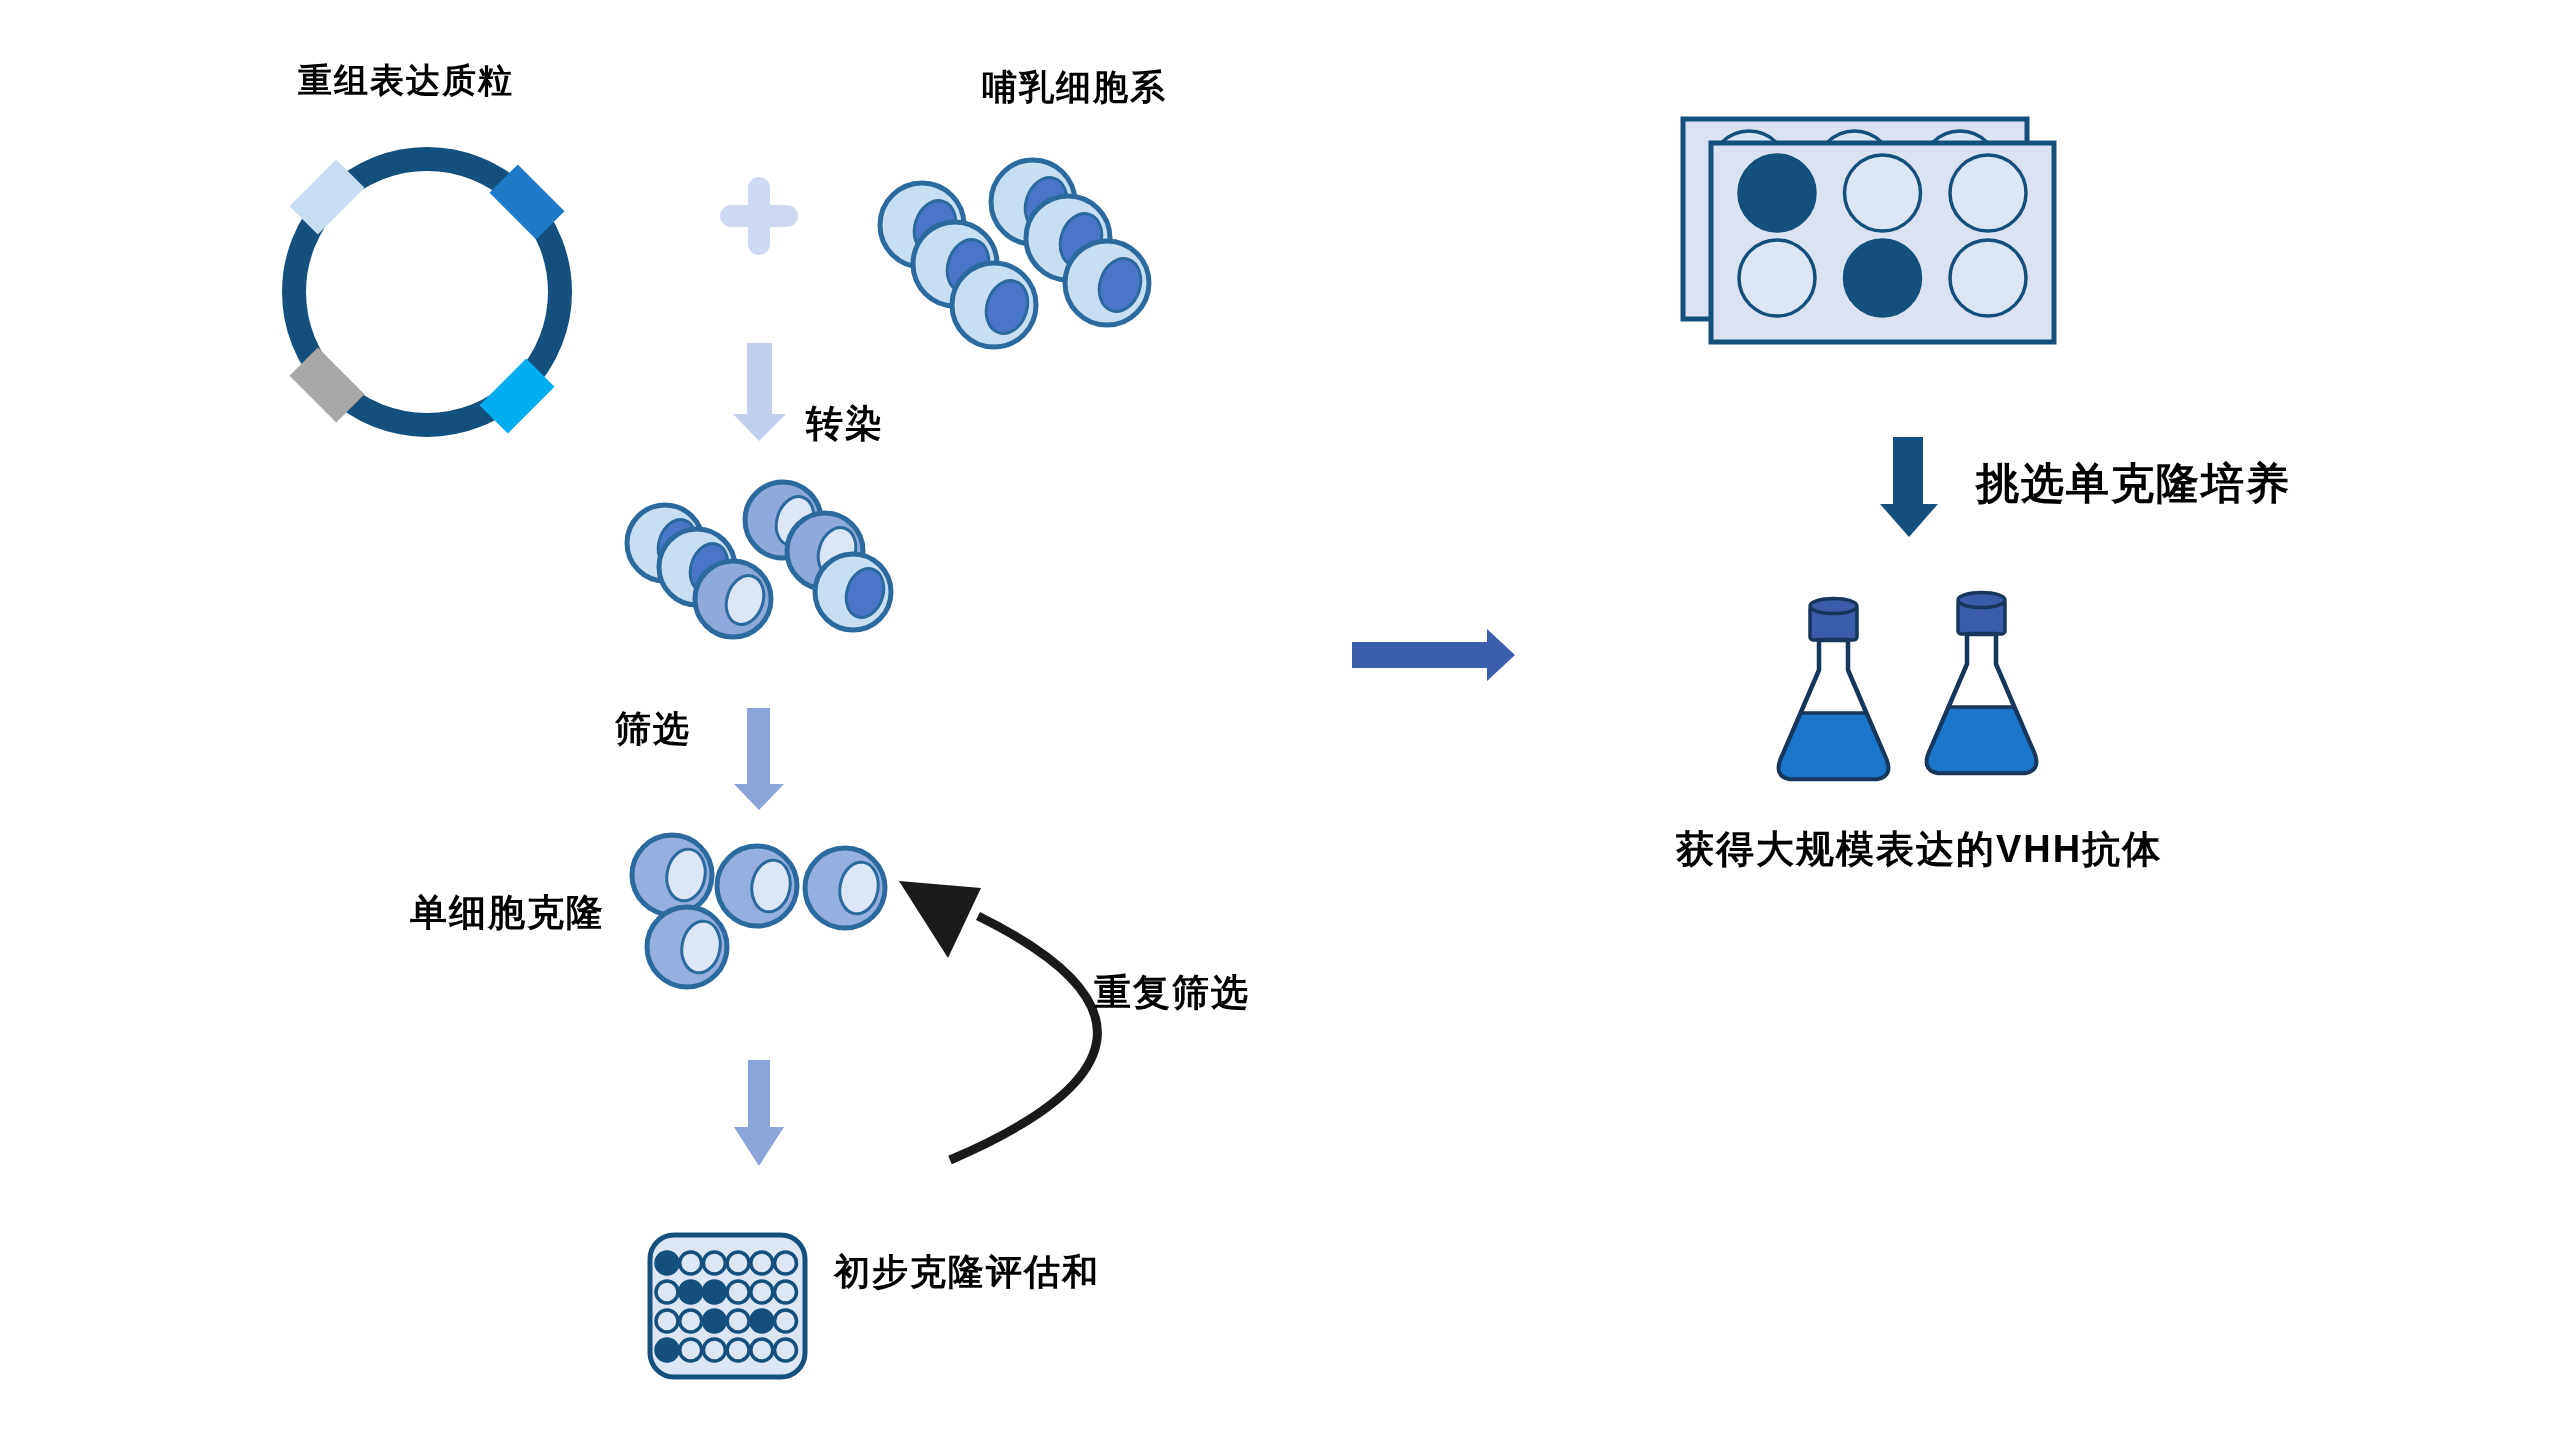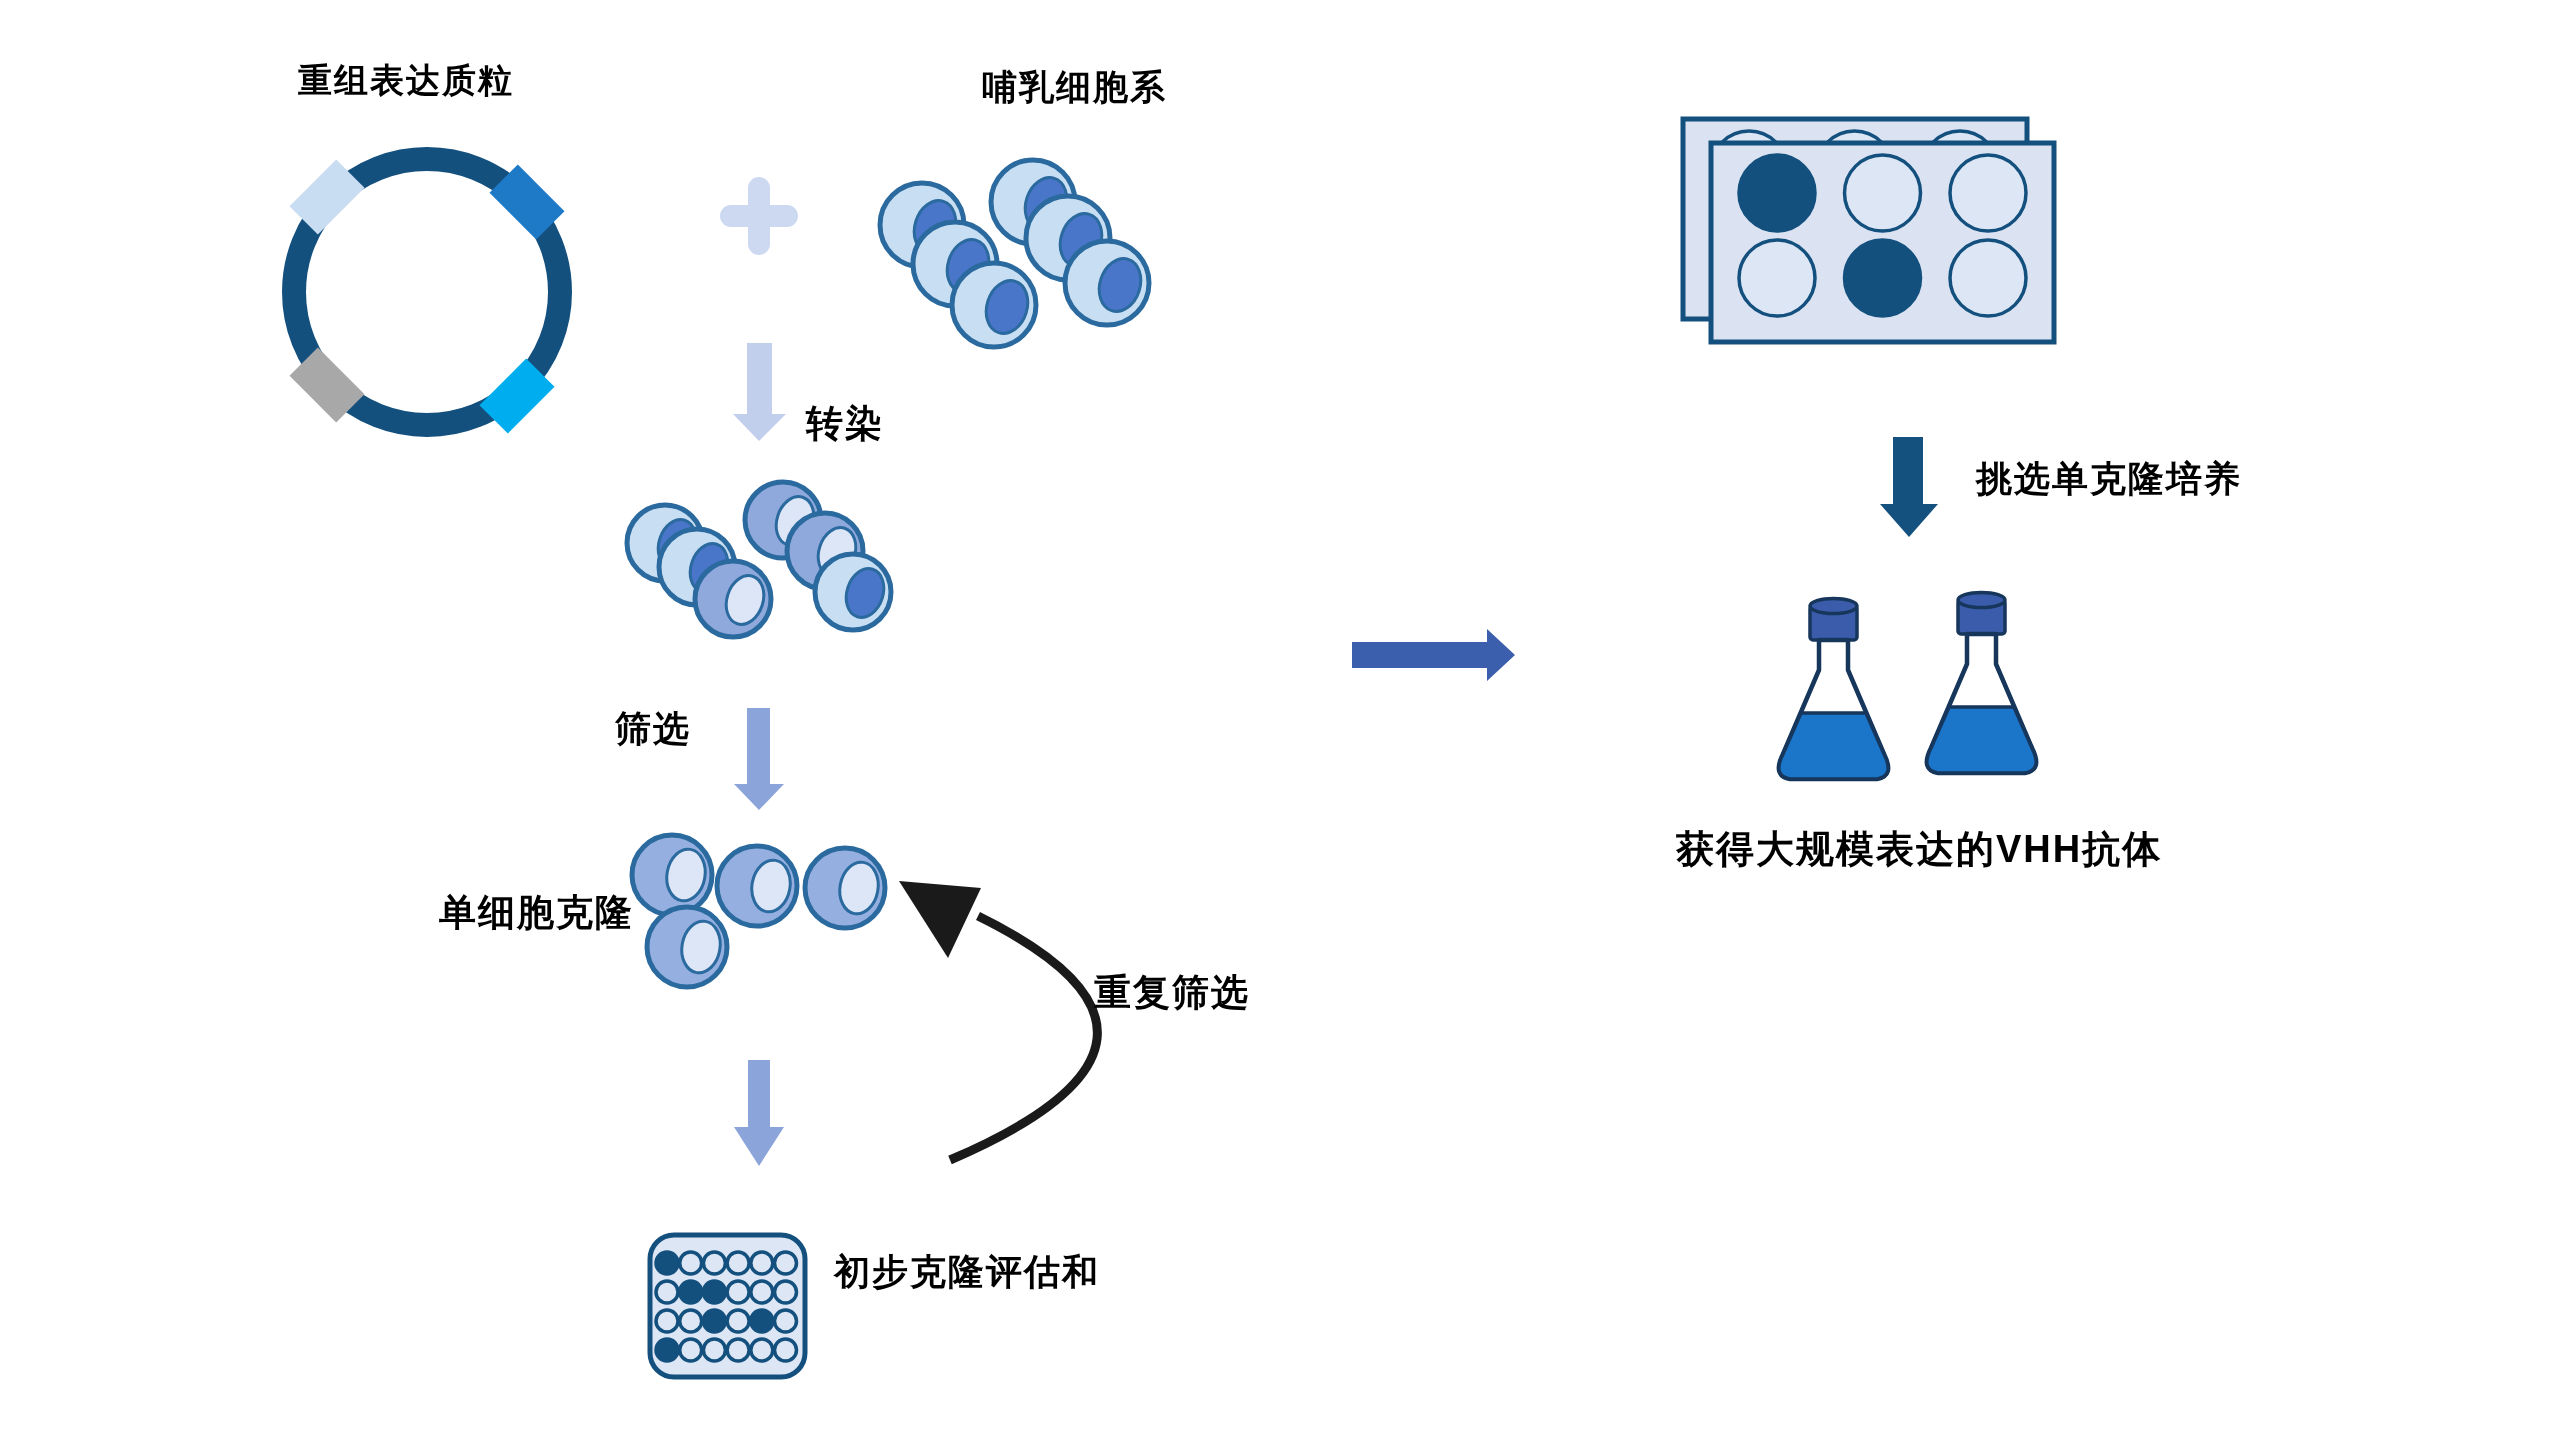--- a/index.html
+++ b/index.html
@@ -215,20 +215,20 @@
       <ellipse class="flask-cap" cx="1833.5" cy="606" rx="23.5" ry="7.5"></ellipse>
       <path class="flask-glass" d="M 1819 640 L 1819 670 L 1783 754 Q 1772 776 1790 779 L 1877 779 Q 1895 776 1884 754 L 1848 670 L 1848 640 Z"></path>
       <path class="flask-liquid" d="M 1801 713 L 1866 713 L 1884 754 Q 1895 776 1877 779 L 1790 779 Q 1772 776 1783 754 Z"></path>
     </g>
   </svg>
 
   <div class="lbl" style="left:298px;top:58px;font-size:34px;">重组表达质粒</div>
   <div class="lbl" style="left:938px;top:64px;font-size:35px;padding-left:44px;">哺乳细胞系</div>
   <div class="lbl" style="left:806px;top:399px;font-size:37px;">转染</div>
   <div class="lbl" style="left:615px;top:705px;font-size:36px;">筛选</div>
-  <div class="lbl" style="left:439px;top:888px;font-size:37px;">单细胞克隆</div>
+  <div class="lbl" style="left:410px;top:888px;font-size:37px;">单细胞克隆</div>
   <div class="lbl" style="left:1094px;top:968px;font-size:37px;">重复筛选</div>
   <div style="position:absolute;left:834px;top:1247px;">
     <div class="lbl" style="position:static;font-size:36px;line-height:49px;">初步克隆评估和</div>
   </div>
-  <div class="lbl" style="left:1976px;top:455px;font-size:36px;">挑选单克隆培养</div>
+  <div class="lbl" style="left:1976px;top:455px;font-size:43px;">挑选单克隆培养</div>
   <div class="lbl" style="left:1676px;top:824px;font-size:38px;">获得大规模表达的VHH抗体</div>
 </div>
 
 </body></html>

